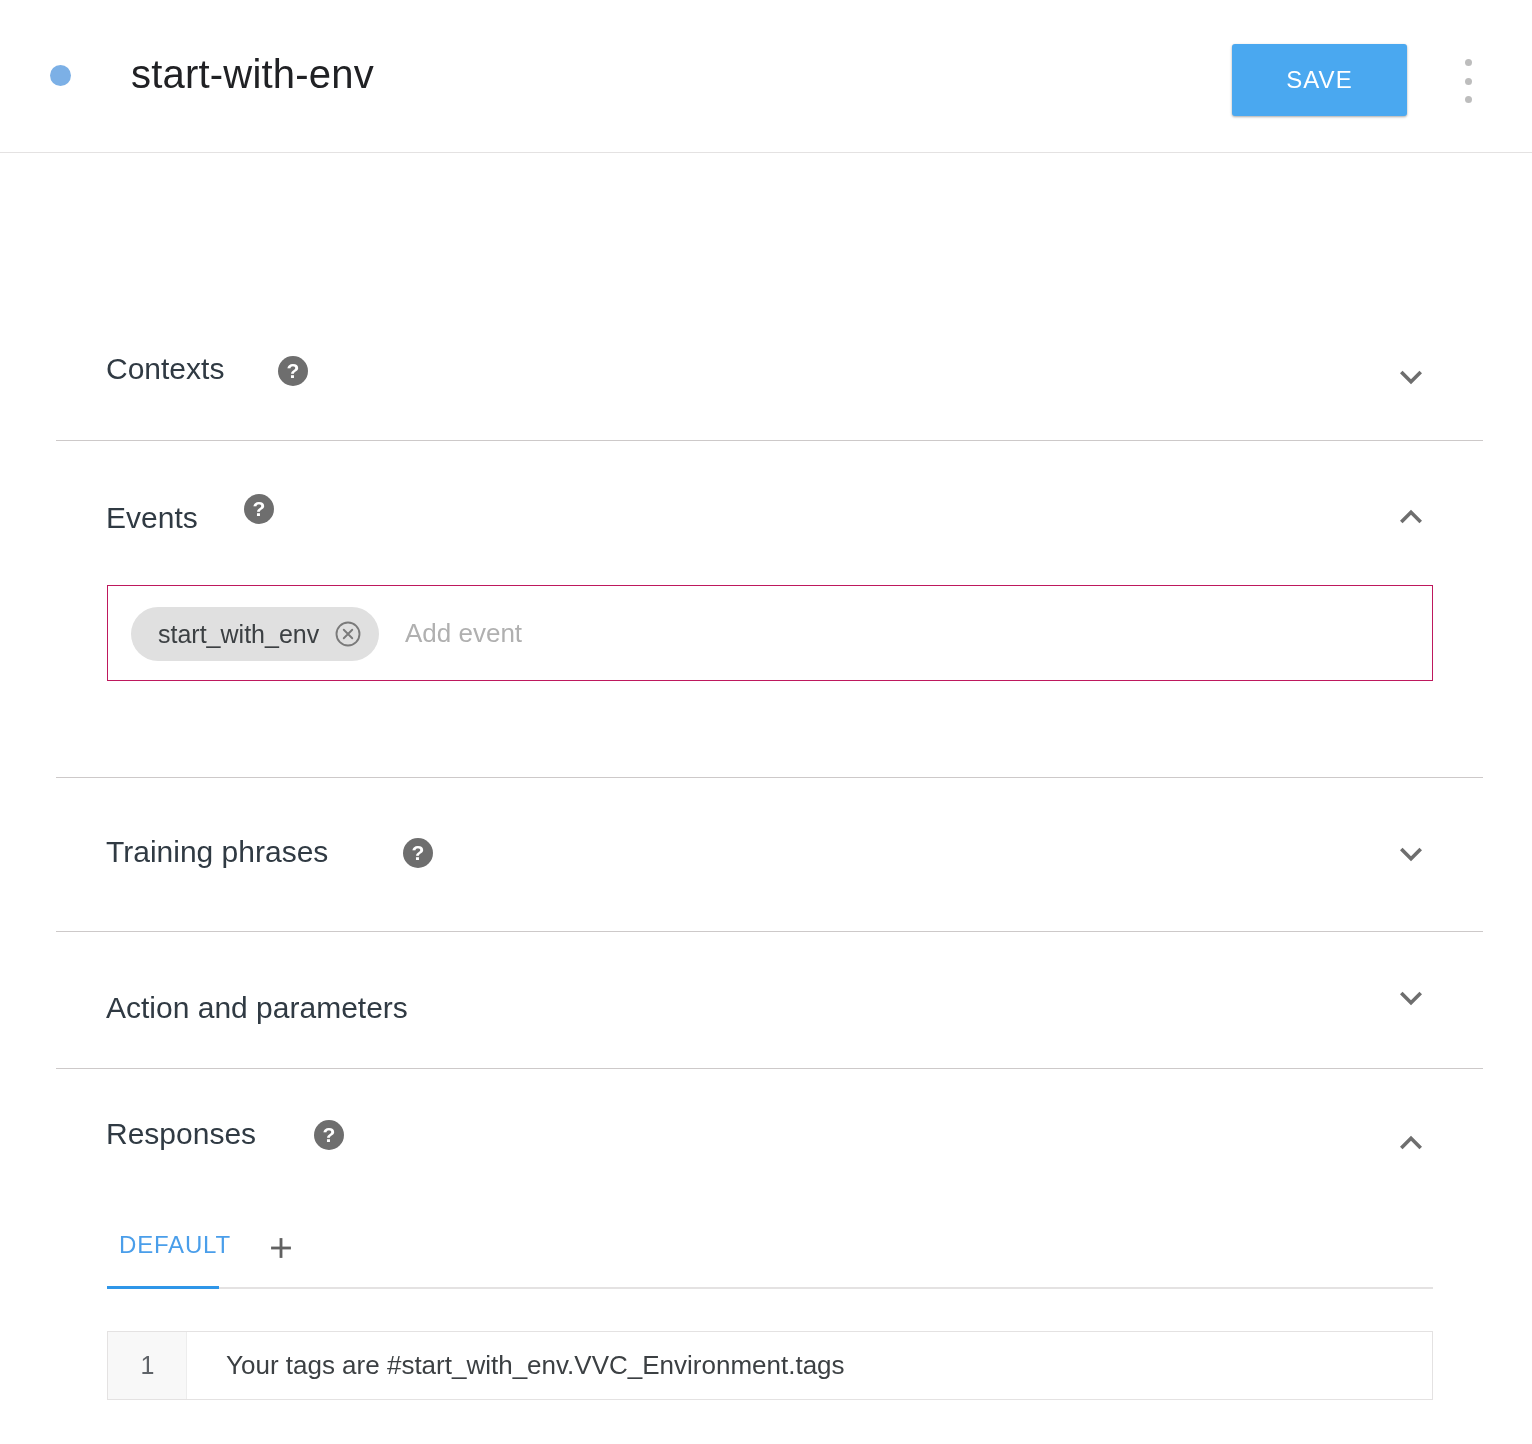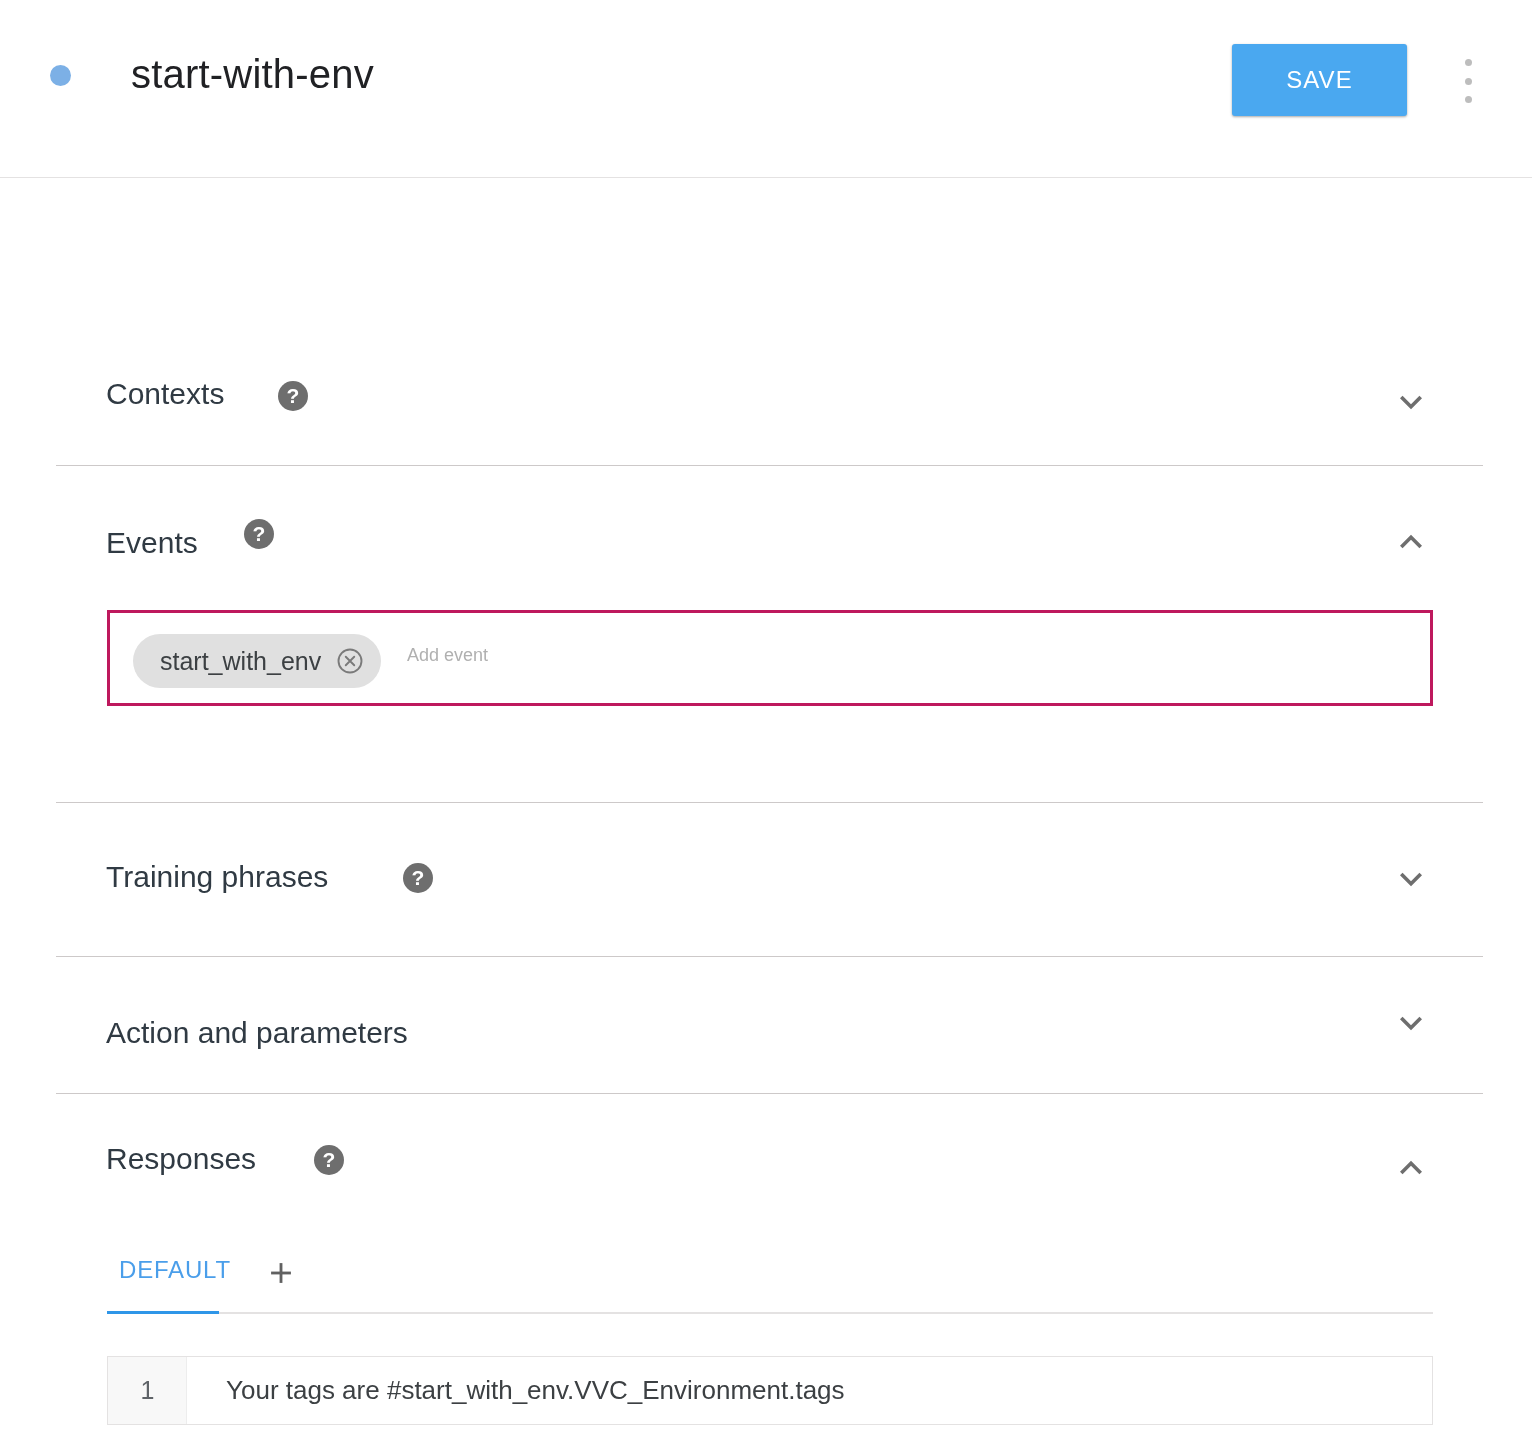--- a/index.html
+++ b/index.html
@@ -13,21 +13,21 @@
     font-family: "Liberation Sans", sans-serif;
     color: #3c4043;
     -webkit-font-smoothing: antialiased;
     overflow: hidden;
     position: relative;
   }
 
   
   .header {
     position: relative;
-    height: 178px;
+    height: 153px;
     box-sizing: border-box;
     border-bottom: 1px solid #e4e2e2;
     background: #fff;
   }
   .status-dot {
     position: absolute;
     left: 50px;
     top: 65px;
     width: 21px;
     height: 21px;
@@ -130,21 +130,21 @@
   }
 
   
   .events-input {
     position: absolute;
     left: 107px;
     top: 432px;
     width: 1326px;
     height: 96px;
     box-sizing: border-box;
-    border: 3px solid #be185d;
+    border: 1px solid #be185d;
     background: #fff;
   }
   .chip {
     position: absolute;
     left: 23px;
     top: 21px;
     height: 54px;
     border-radius: 27px;
     background: #e0e0e0;
     display: flex;
@@ -161,21 +161,21 @@
     margin-left: 14px;
     width: 30px;
     height: 30px;
     cursor: pointer;
     display: block;
   }
   .events-placeholder {
     position: absolute;
     left: 297px;
     top: 32px;
-    font-size: 18px;
+    font-size: 26px;
     color: #b0b0b0;
   }
 
   
   .tabs-row {
     position: absolute;
     left: 107px;
     top: 1070px;
     width: 1326px;
     height: 66px;

